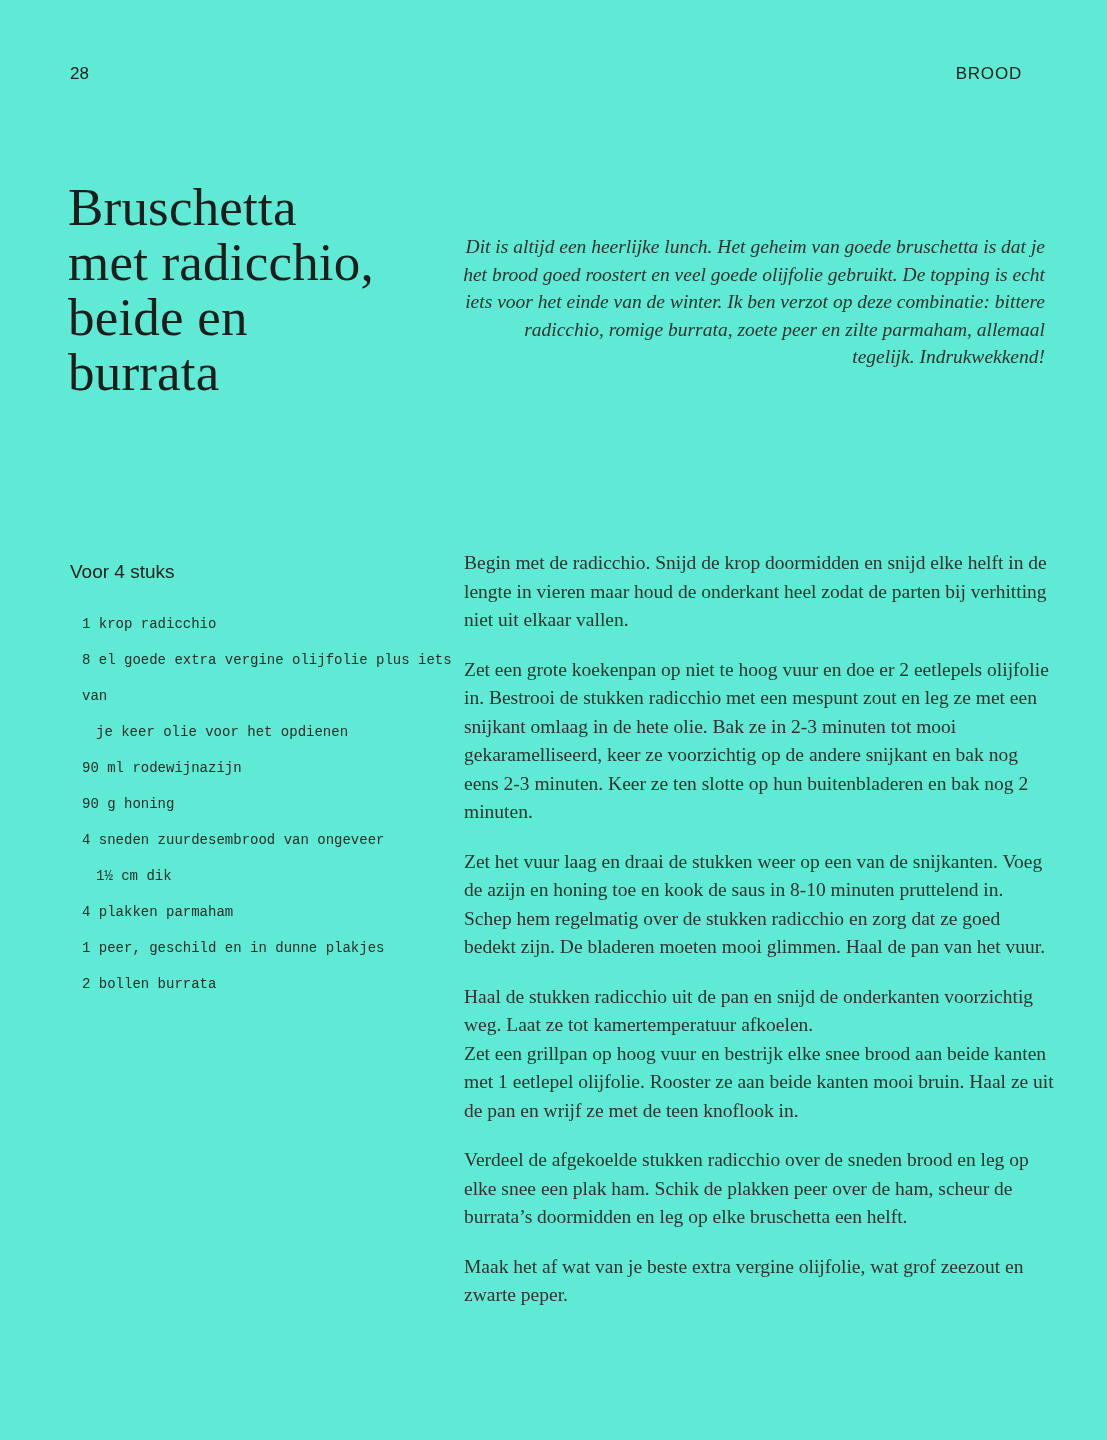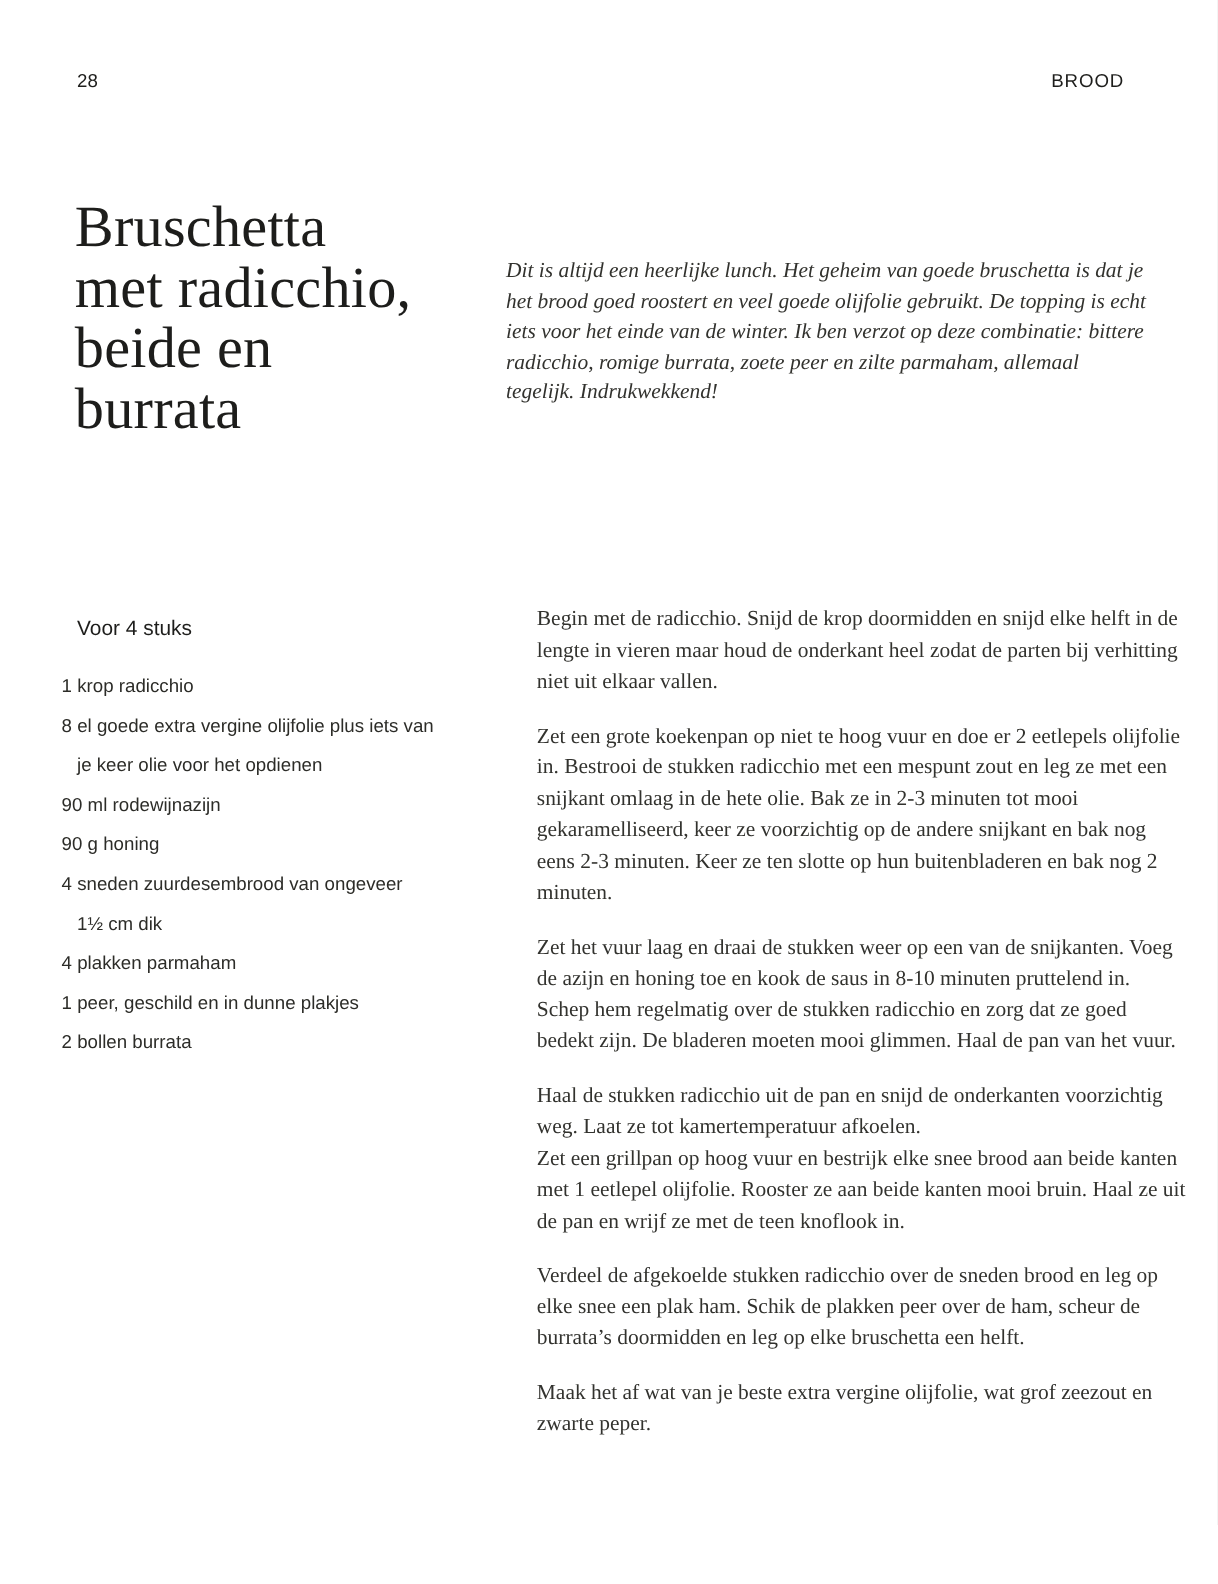--- a/index.html
+++ b/index.html
@@ -2,21 +2,21 @@
 <html lang="nl"><head>
 <meta charset="utf-8">
 <style>
   * { margin: 0; padding: 0; box-sizing: border-box; }
   html, body { background: #e8e8e8; }
   .page {
     position: relative;
     width: 1107px;
     height: 1440px;
     margin: 0 auto;
-    background: #ffffff;
+    background: #5eead4;
     overflow: hidden;
     font-family: "Liberation Serif", "DejaVu Serif", serif;
     color: #32322e;
   }
   
   .running-head {
     position: absolute;
     left: 70px;
     right: 85px;
     top: 64px;
@@ -43,47 +43,48 @@
   
   .intro {
     position: absolute;
     left: 460px;
     top: 233px;
     width: 585px;
     font-style: italic;
     font-size: 19.5px;
     line-height: 27.6px;
     color: #32322e;
+    text-align: right;
   }
   
   .yield {
     position: absolute;
     left: 70px;
     top: 561px;
     font-family: "Liberation Sans", "DejaVu Sans", sans-serif;
     font-weight: 400;
     font-size: 19px;
     color: #1e1e1c;
   }
   .ingredients {
     position: absolute;
-    left: 56px;
+    left: 82px;
     top: 606px;
     width: 385px;
     list-style: none;
-    font-family: Liberation Sans, sans-serif;
-    font-size: 17px;
+    font-family: Liberation Mono, monospace;
+    font-size: 14px;
     line-height: 36px;
     color: #2c2c28;
   }
   .ingredients li.cont { padding-left: 14px; }
   
   .method {
     position: absolute;
-    left: 488px;
+    left: 464px;
     top: 549px;
     width: 590px;
     font-size: 19.5px;
     line-height: 28.5px;
     color: #32322e;
   }
   .method p { margin: 0 0 21px 0; }
 </style>
 </head>
 <body>

